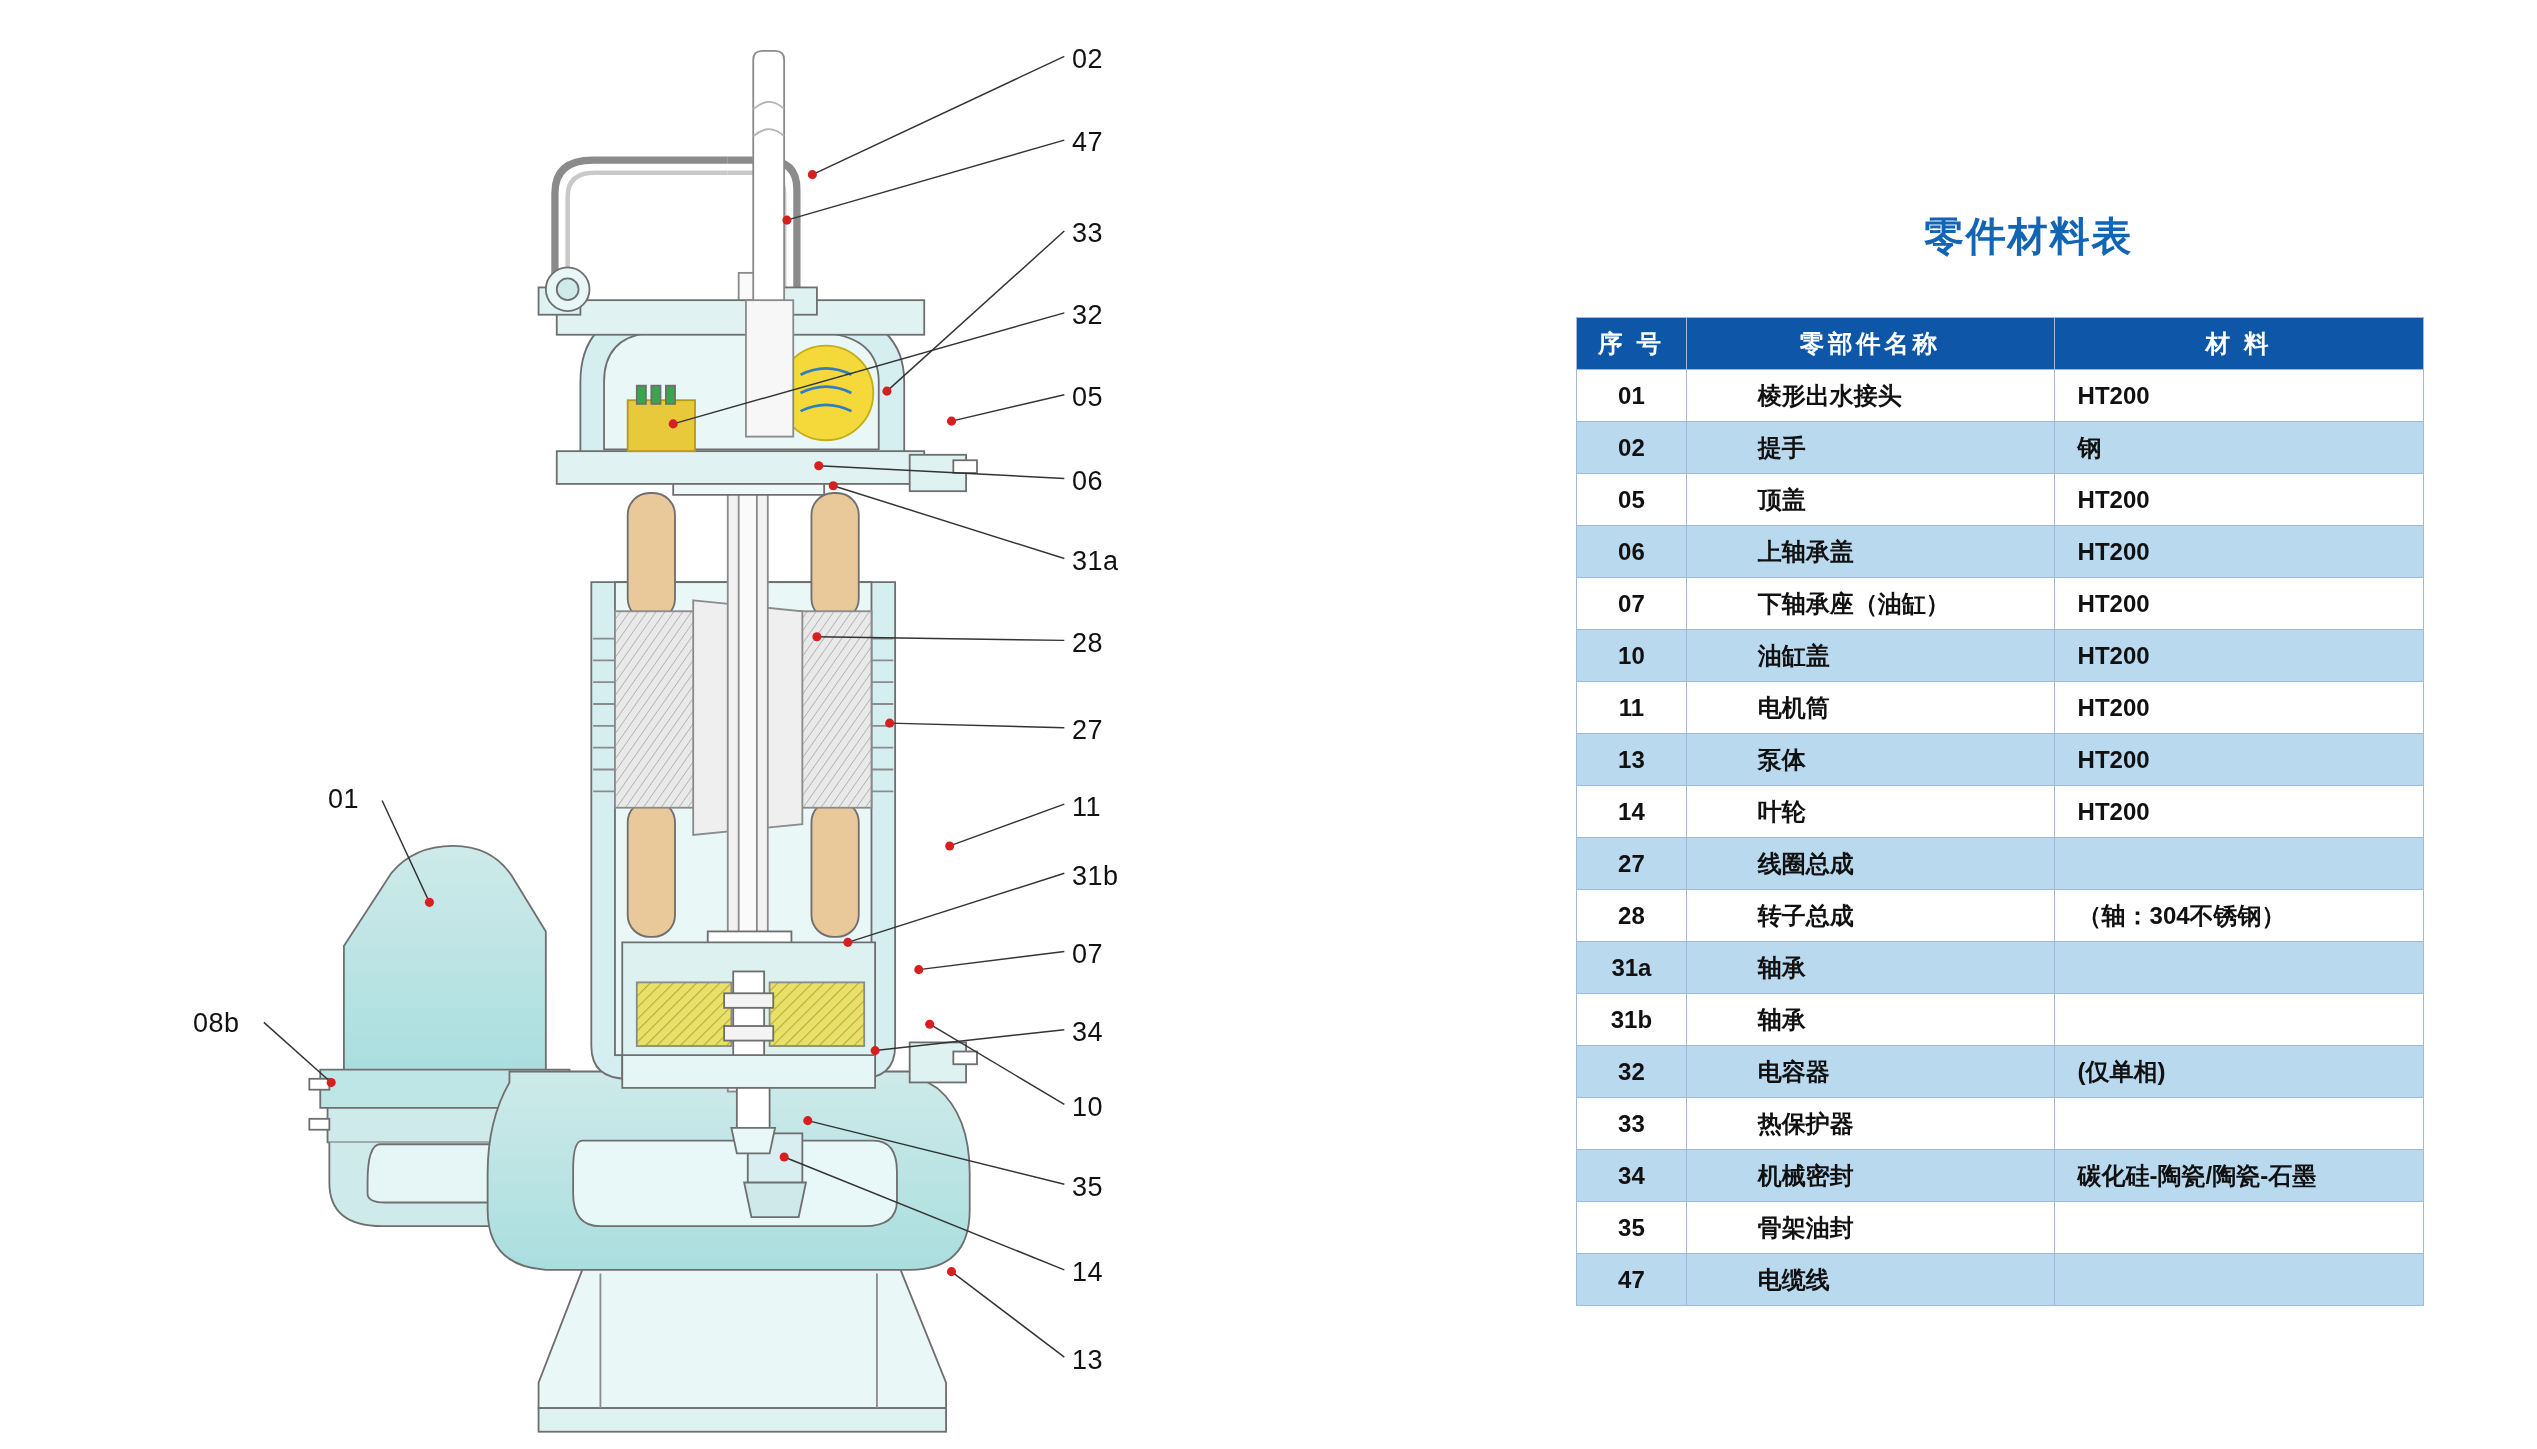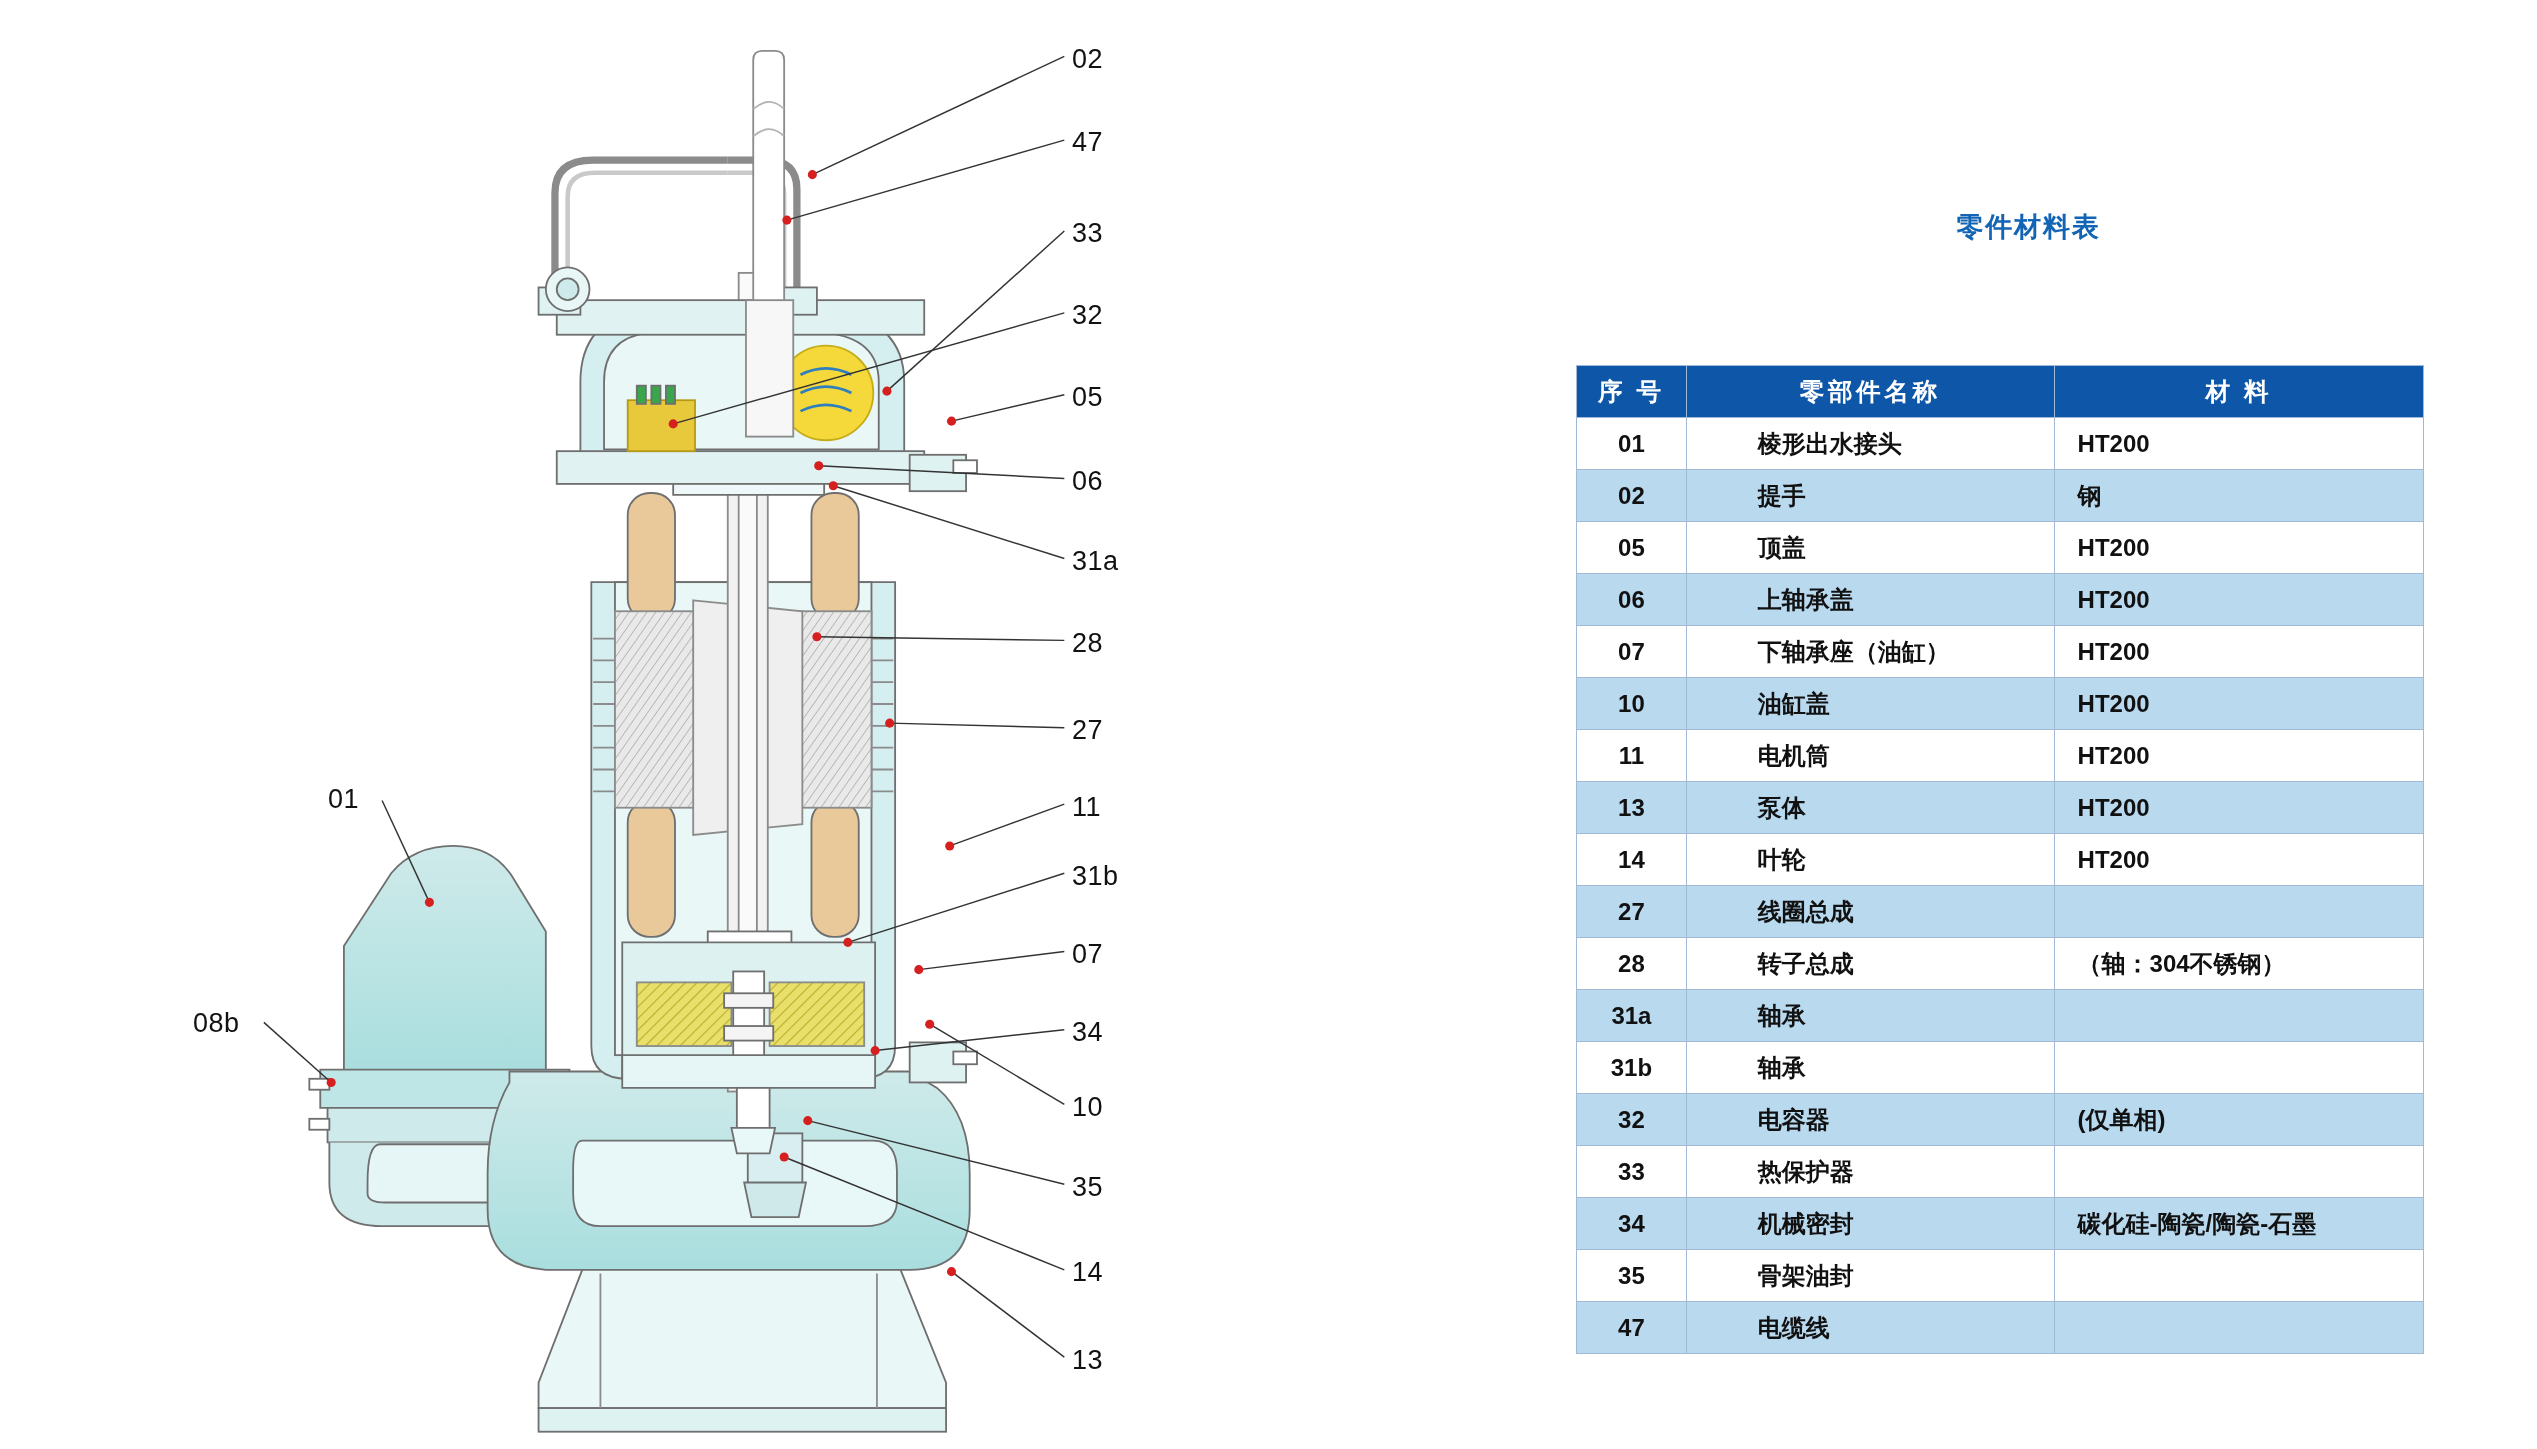--- a/index.html
+++ b/index.html
@@ -17,28 +17,27 @@
     font-family:"Liberation Sans","DejaVu Sans",sans-serif;
     white-space:nowrap;letter-spacing:0.5px;
   }
 
   
   #table-panel{
     position:absolute;left:1547px;top:0;width:964px;height:1449px;
   }
   #table-title{
     position:absolute;left:45px;top:209px;width:873px;
-    text-align:center;color:#1264b5;font-size:27px;font-weight:bold;
+    text-align:center;color:#1264b5;font-size:40px;font-weight:bold;
     letter-spacing:1.8px;
   }
   table.parts{
     position:absolute;left:29px;top:317px;border-collapse:collapse;
     width:848px;
     font-size:24px;
-    margin-top:48px;
   }
   table.parts th{
     background:#0e56a8;color:#ffffff;font-weight:bold;
     border:0.9px solid #9fb9d6;height:49px;letter-spacing:3.6px;
     font-size:24.6px;
   }
   table.parts td{
     border:0.9px solid #9fb9d6;height:49px;color:#111;
   }
   table.parts tr.alt td{background:#b9d9ef;}

